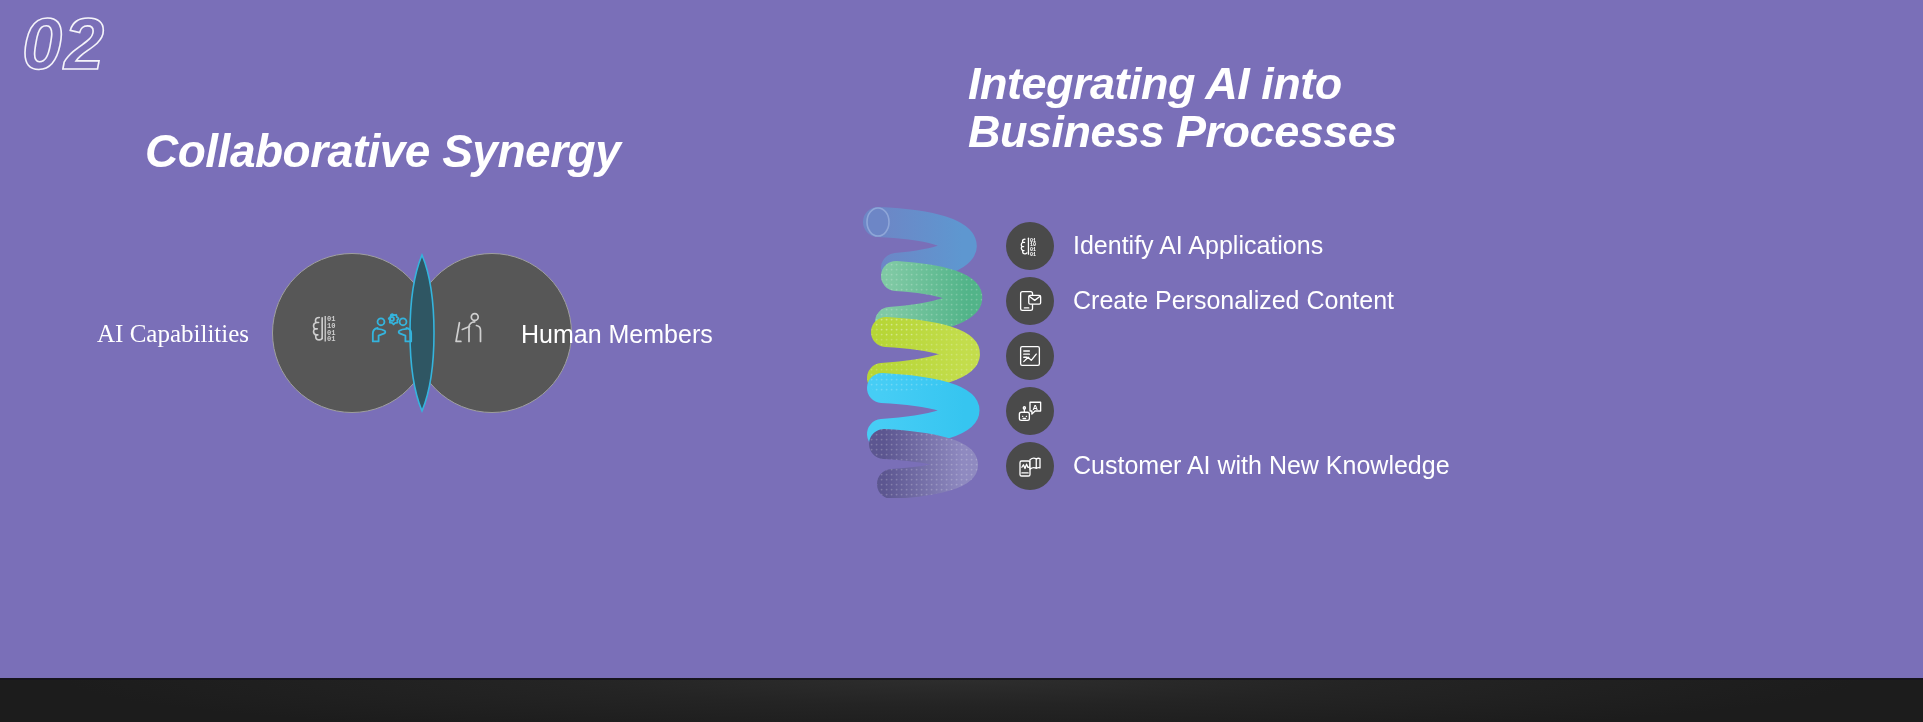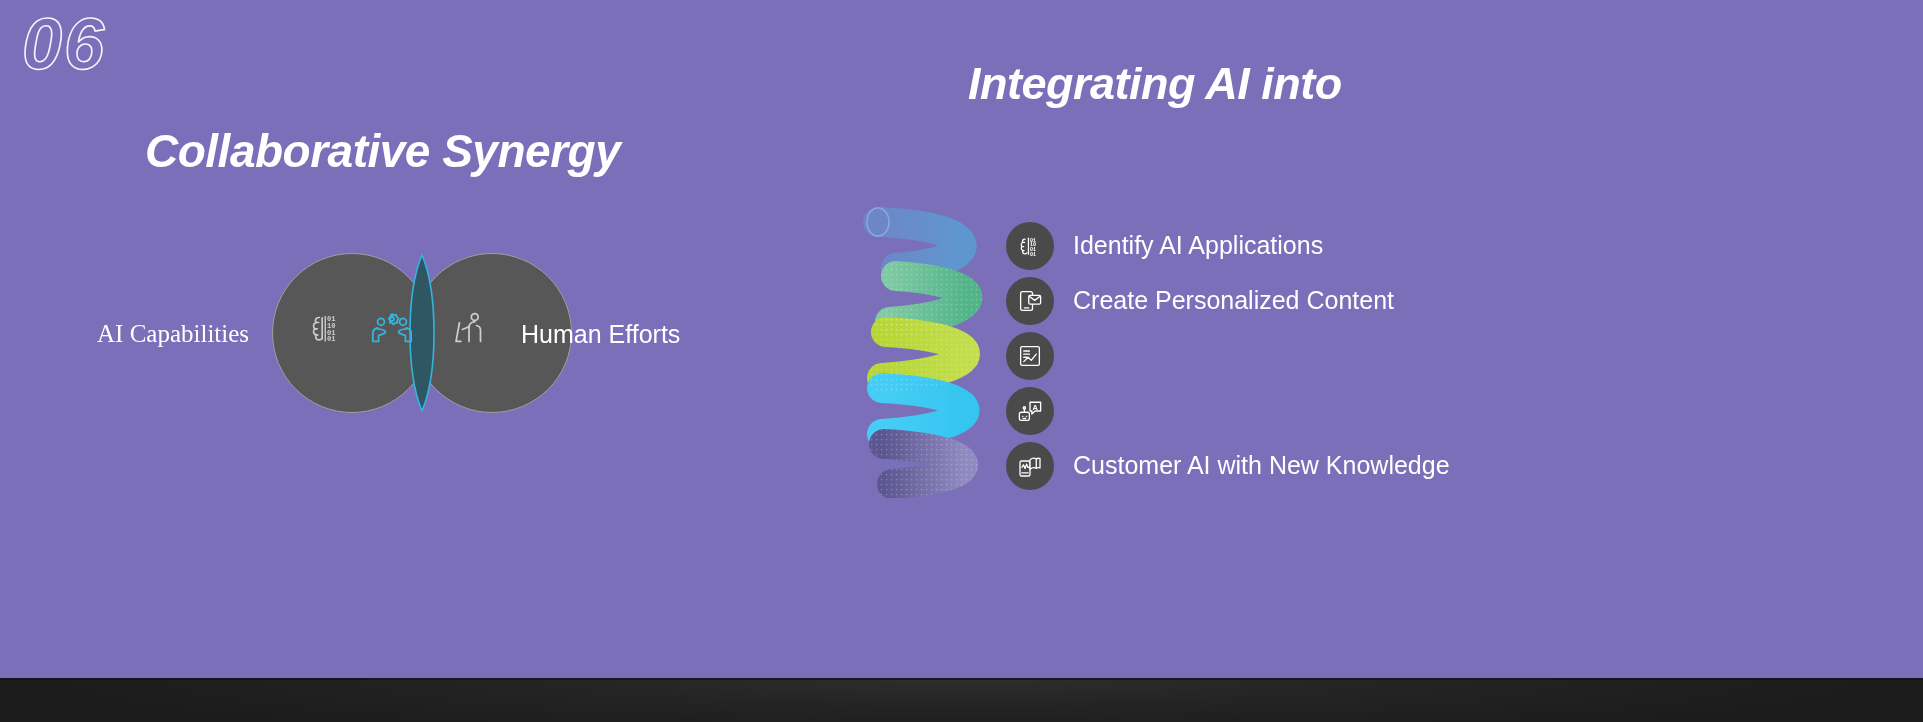--- a/index.html
+++ b/index.html
@@ -44,38 +44,39 @@
     display:flex;align-items:center;justify-content:center;}
   .ibadge svg{width:30px;height:30px;}
   .ltext{color:#fff;font-size:25px;margin-left:19px;white-space:nowrap;}
 </style>
 </head>
 <body>
 
 <div id="slide">
   <div id="canvas">
 
-    <div id="secnum">06</div>
+    <div id="secnum">02</div>
 
     <div class="slidetitle" id="title-left">Collaborative Synergy</div>
 
     <div class="slidetitle" id="title-right">
       <div>Integrating AI into</div>
+      <div>Business Processes</div>
     </div>
 
     <div id="venn">
       <div class="vcircle" id="vcircle-left"></div>
       <div class="vcircle" id="vcircle-right"></div>
       <svg id="vlens" viewBox="0 0 20 160">
         <path d="M10 2 C 26 40 26 120 10 158 C -6 120 -6 40 10 2 Z" fill="#2f5663" stroke="#34b4dd" stroke-width="1.6"></path>
       </svg>
     </div>
 
     <span class="vlabel" id="label-ai">AI Capabilities</span>
-    <span class="vlabel" id="label-human">Human Efforts</span>
+    <span class="vlabel" id="label-human">Human Members</span>
 
     <svg class="venn-icon" id="venn-icon-left" viewBox="0 0 48 48">
       <g fill="none" stroke="#cfcfcf" stroke-width="1.7" stroke-linecap="round" stroke-linejoin="round">
         <path d="M17 13c-2.6 0-4 1.6-4 3.4 0 .8.3 1.4.7 1.9-1.6.5-2.7 1.9-2.7 3.6 0 1.2.6 2.3 1.5 3-.9.6-1.5 1.6-1.5 2.8 0 1.7 1.2 3.1 2.8 3.5-.3.5-.5 1.1-.5 1.8 0 1.9 1.6 3.4 3.7 3.4 1.3 0 2.4-.6 3-1.5"></path>
         <path d="M20 13.4V35"></path>
         <path d="M13.7 18.3h2.6M11.8 24.9h3.1M12.8 31.2h2.7"></path>
       </g>
       <g fill="#cfcfcf" font-family="'Liberation Mono',monospace" font-size="7.4" font-weight="700">
         <text x="25" y="17">01</text>
           <text x="25" y="24">10</text>

